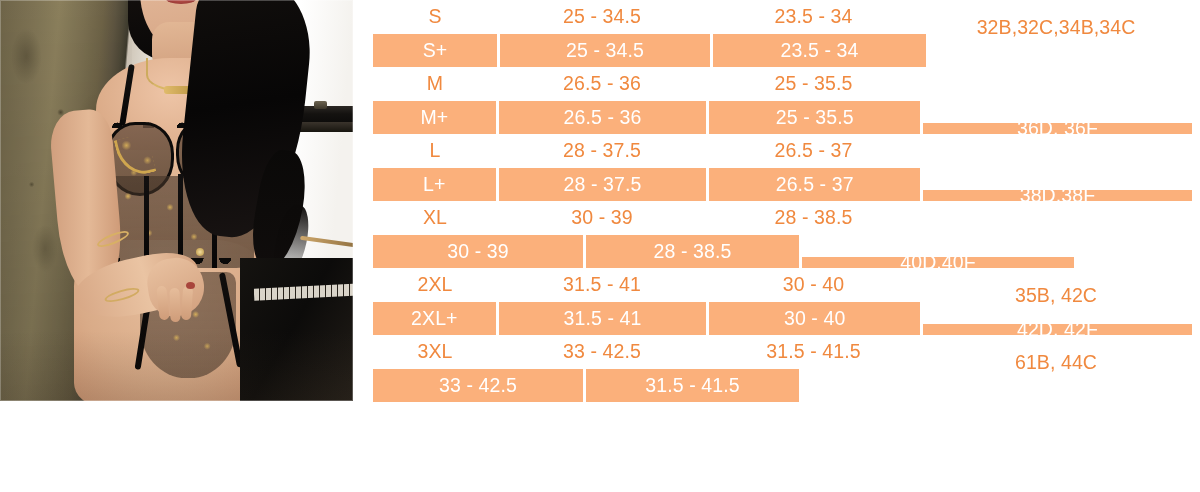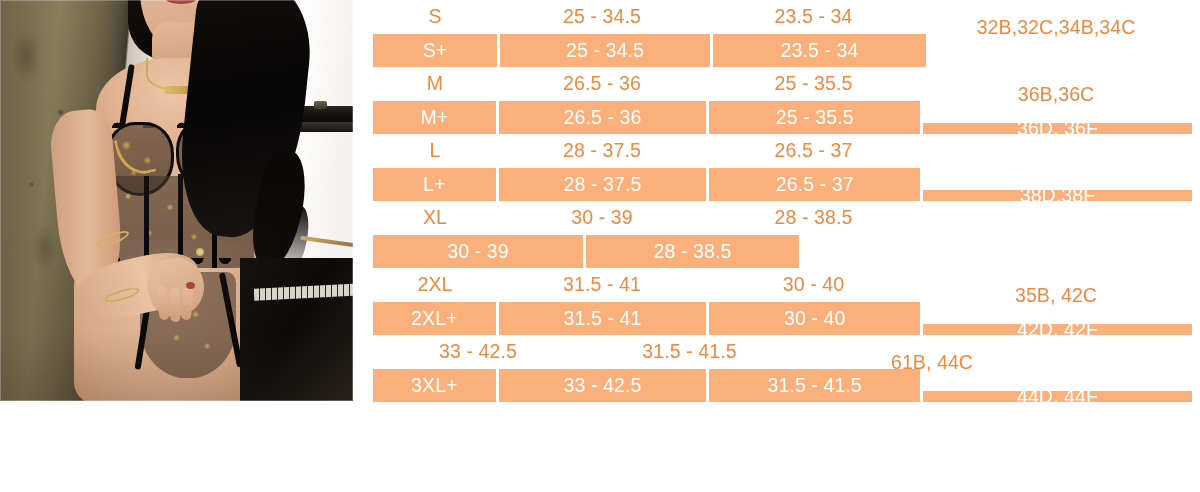--- a/index.html
+++ b/index.html
@@ -434,21 +434,20 @@
     <div class="size-row alt">
       <div class="cell c0">S+</div>
       <div class="cell c1">25 - 34.5</div>
       <div class="cell c2">23.5 - 34</div>
     </div>
 
     <div class="size-row plain">
       <div class="cell c0">M</div>
       <div class="cell c1">26.5 - 36</div>
       <div class="cell c2">25 - 35.5</div>
-      <div class="cell c3">36B,36C</div>
     </div>
 
     <div class="size-row alt">
       <div class="cell c0">M+</div>
       <div class="cell c1">26.5 - 36</div>
       <div class="cell c2">25 - 35.5</div>
       <div class="cell c3">36D, 36F</div>
     </div>
 
     <div class="size-row plain">
@@ -466,43 +465,43 @@
 
     <div class="size-row plain">
       <div class="cell c0">XL</div>
       <div class="cell c1">30 - 39</div>
       <div class="cell c2">28 - 38.5</div>
     </div>
 
     <div class="size-row alt">
       <div class="cell c1">30 - 39</div>
       <div class="cell c2">28 - 38.5</div>
+      <div class="cell c3">40D,40F</div>
     </div>
 
     <div class="size-row plain">
       <div class="cell c0">2XL</div>
       <div class="cell c1">31.5 - 41</div>
       <div class="cell c2">30 - 40</div>
       <div class="cell c3">35B, 42C</div>
     </div>
 
     <div class="size-row alt">
       <div class="cell c0">2XL+</div>
       <div class="cell c1">31.5 - 41</div>
       <div class="cell c2">30 - 40</div>
       <div class="cell c3">42D, 42F</div>
     </div>
 
     <div class="size-row plain">
+      <div class="cell c0">3XL</div>
       <div class="cell c1">33 - 42.5</div>
       <div class="cell c2">31.5 - 41.5</div>
       <div class="cell c3">61B, 44C</div>
     </div>
 
     <div class="size-row alt">
-      <div class="cell c0">3XL+</div>
       <div class="cell c1">33 - 42.5</div>
       <div class="cell c2">31.5 - 41.5</div>
-      <div class="cell c3">44D, 44F</div>
     </div>
 
   </div>
 </div>
 
 </body></html>

